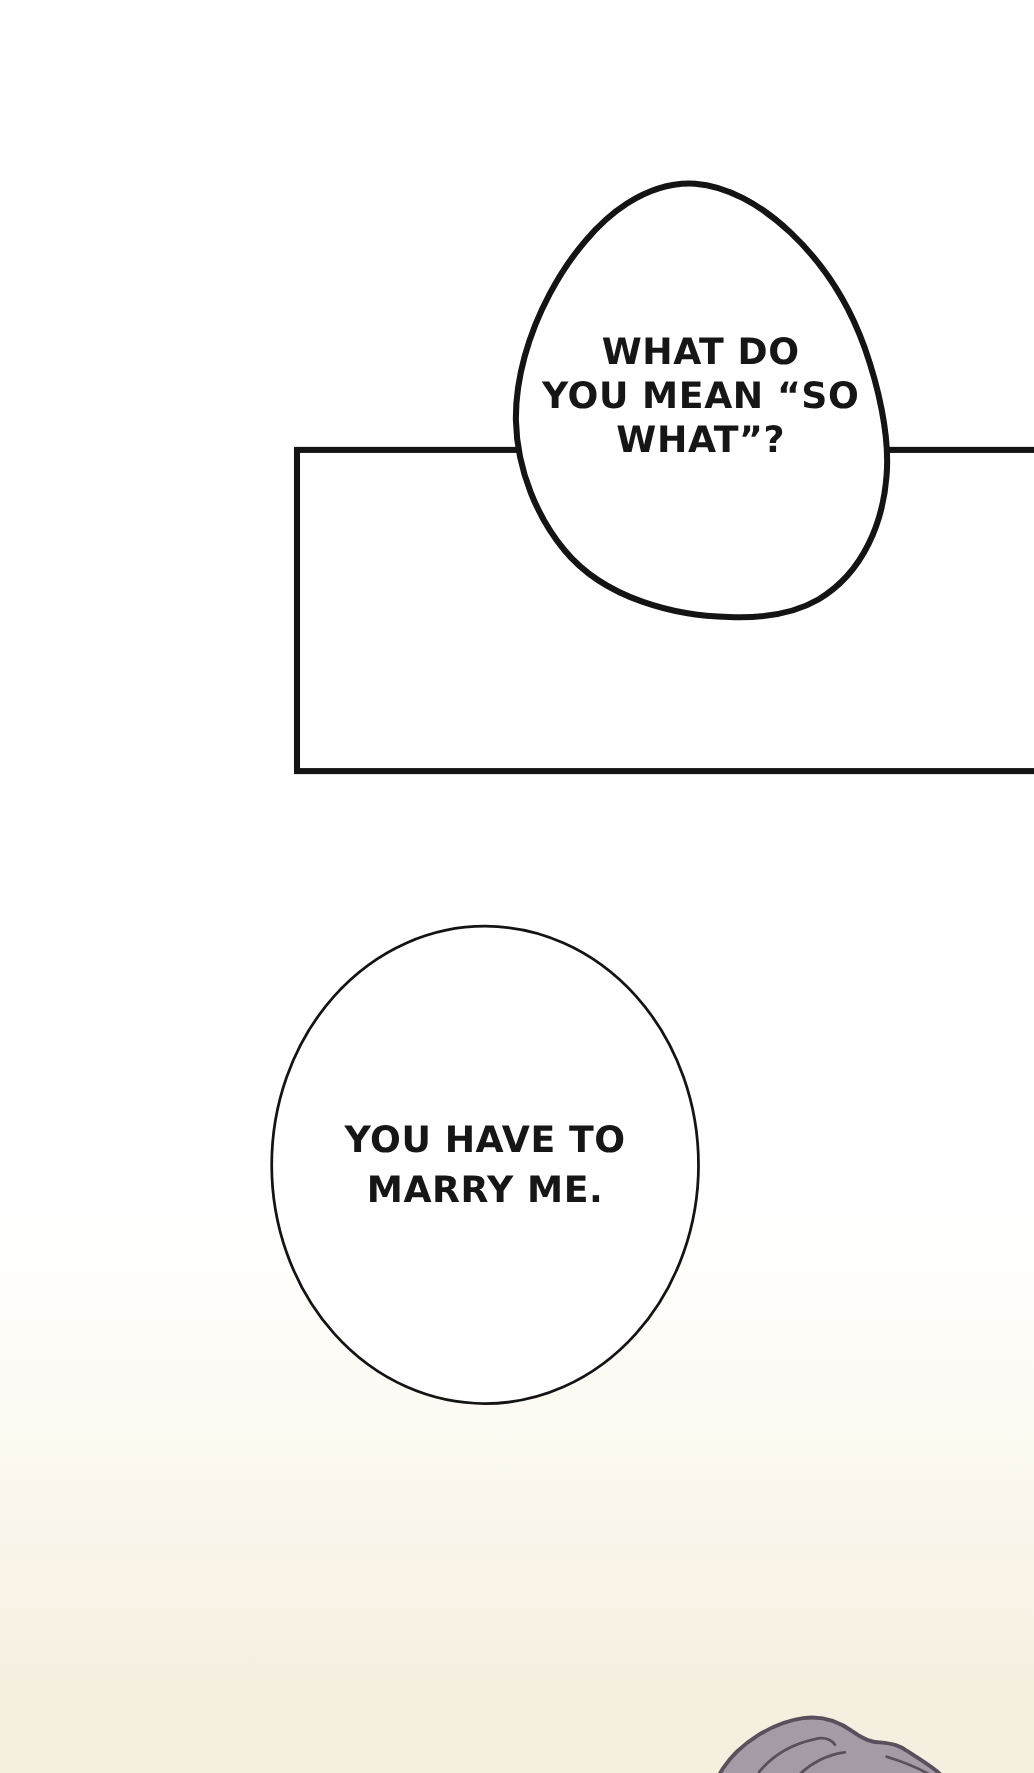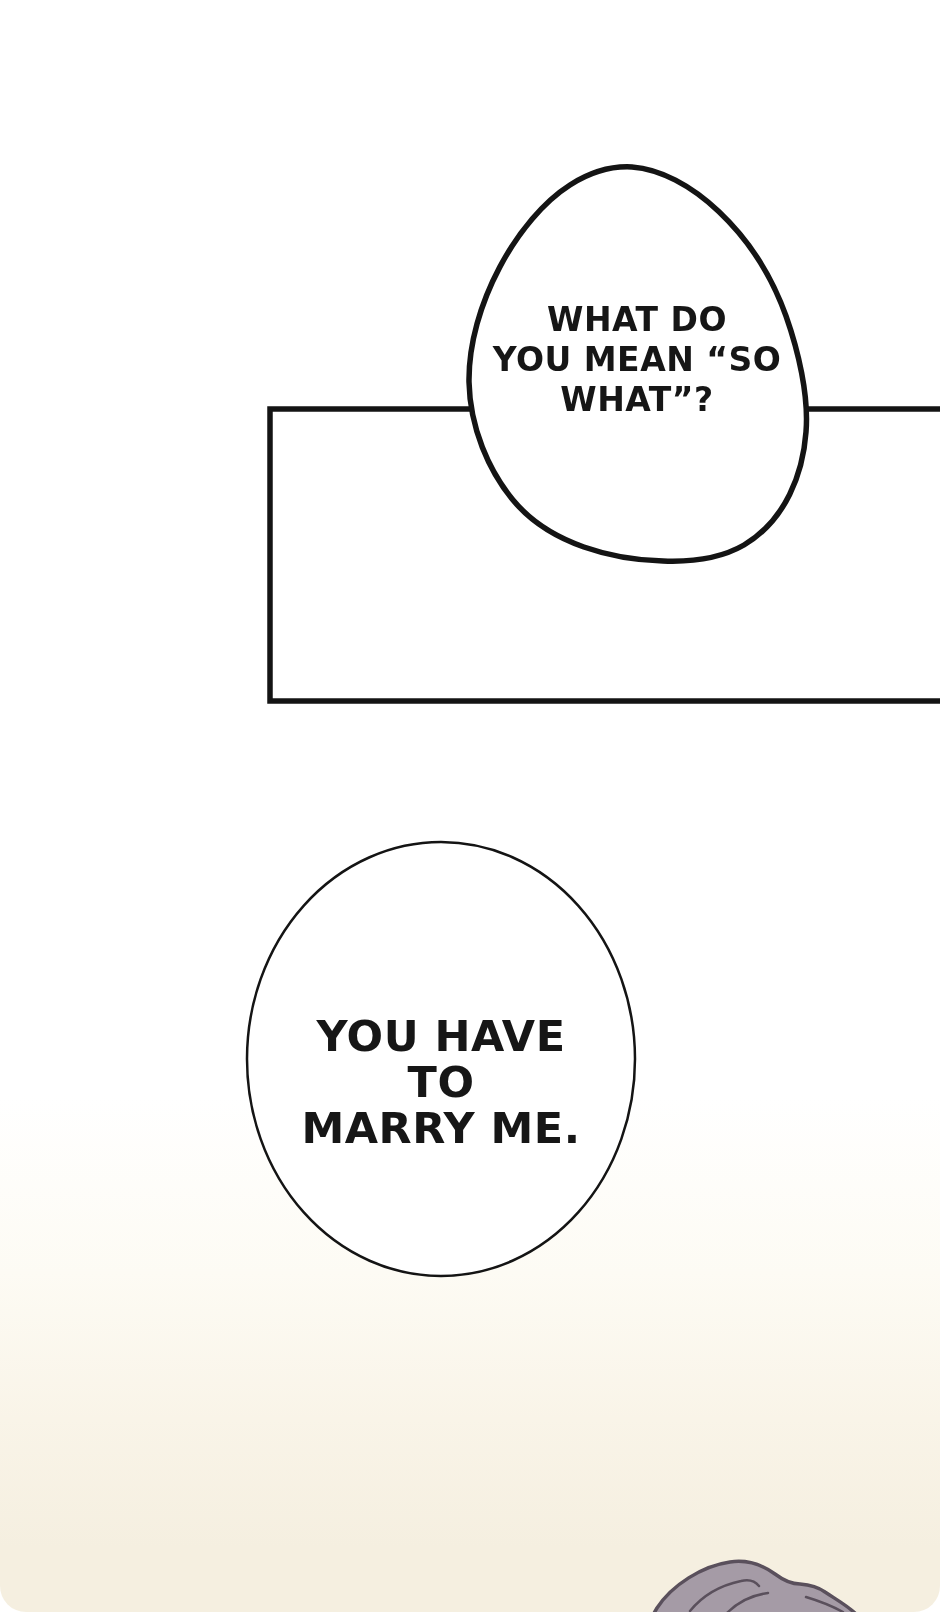--- a/index.html
+++ b/index.html
@@ -6,21 +6,20 @@
     margin: 0;
     padding: 0;
     background: #ffffff;
   }
   .stage {
     position: relative;
     width: 940px;
     height: 1612px;
     overflow: hidden;
     font-family: "DejaVu Sans", "Liberation Sans", sans-serif;
-    border-radius: 26px;
   }
   .artwork {
     position: absolute;
     top: 0;
     left: 0;
     width: 940px;
     height: 1612px;
     display: block;
   }
   .speech-text {
@@ -35,21 +34,21 @@
     left: 477px;
     top: 300px;
     width: 320px;
     font-size: 33px;
     line-height: 40px;
   }
   .speech-text.b2 {
     left: 281px;
     top: 1013px;
     width: 320px;
-    font-size: 43px;
+    font-size: 33px;
     line-height: 46px;
   }
 </style>
 </head>
 <body>
 
 <div class="stage">
 
   <svg class="artwork" viewBox="0 0 940 1612" xmlns="http://www.w3.org/2000/svg">
 

